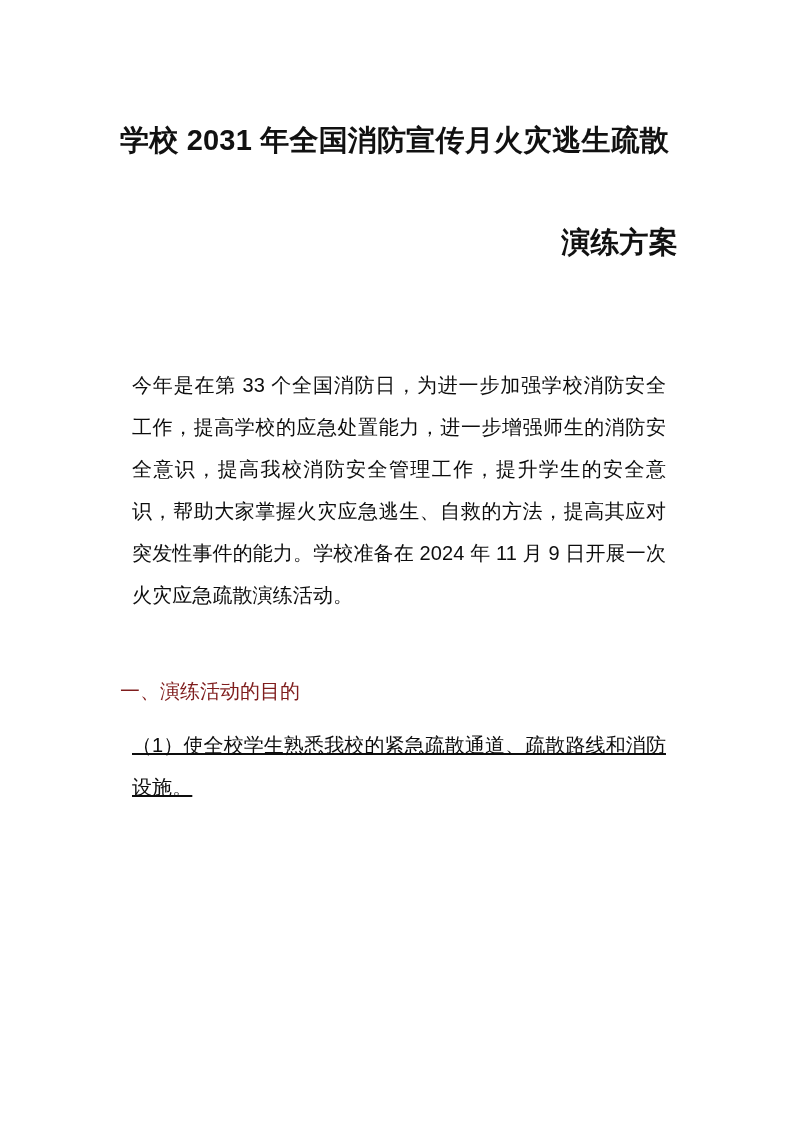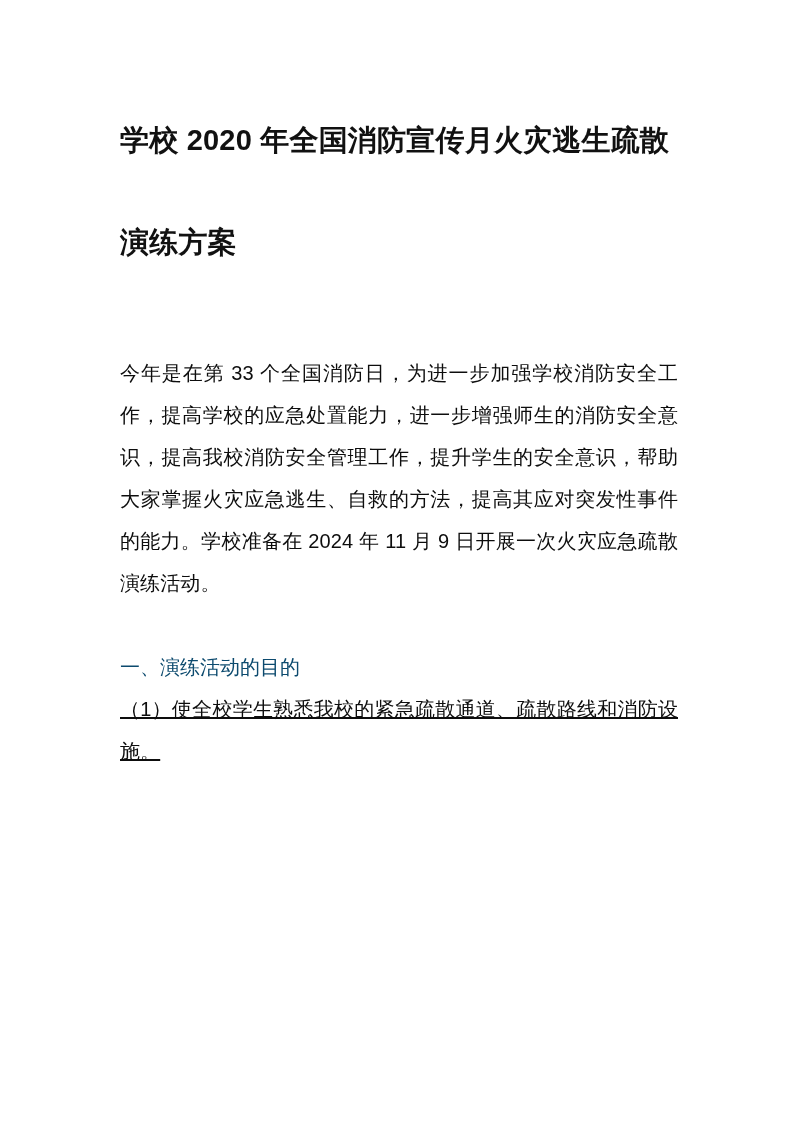--- a/index.html
+++ b/index.html
@@ -40,61 +40,61 @@
     letter-spacing: 0.2px;
   }
   .title-line-1 {
     display: block;
     text-align: left;
     white-space: nowrap;
     padding-top: 118px;
   }
   .title-line-2 {
     display: block;
-    text-align: left;
+    text-align: right;
     padding-top: 58px;
   }
 
   
   .body-block {
     padding-top: 88px;
   }
   p.para {
-    margin: 0;
+    margin: 12px;
     padding: 0;
     font-size: 20px;
     line-height: 42px;
     color: #0d0d0d;
     text-align: justify;
     text-justify: inter-ideograph;
     letter-spacing: 0.1px;
   }
   .spacer-line {
     height: 42px;
   }
   .indent-1 {
     text-indent: 0;
     text-decoration: underline;
   }
   .heading-line {
     margin: 0;
     padding: 0;
     font-size: 20px;
     line-height: 42px;
-    color: #0c4a6e;
+    color: #7f1d1d;
   }
 </style>
 </head>
 <body>
 
 <div class="page">
   <div class="content">
 
     <h1 class="doc-title">
-      <span class="title-line-1">学校 2020 年全国消防宣传月火灾逃生疏散</span>
+      <span class="title-line-1">学校 2031 年全国消防宣传月火灾逃生疏散</span>
       <span class="title-line-2">演练方案</span>
     </h1>
 
     <div class="body-block">
 
       <p class="para">今年是在第 33 个全国消防日，为进一步加强学校消防安全工作，提高学校的应急处置能力，进一步增强师生的消防安全意识，提高我校消防安全管理工作，提升学生的安全意识，帮助大家掌握火灾应急逃生、自救的方法，提高其应对突发性事件的能力。学校准备在 2024 年 11 月 9 日开展一次火灾应急疏散演练活动。</p>
 
       <div class="spacer-line"></div>
 
       <p class="heading-line">一、演练活动的目的</p>

